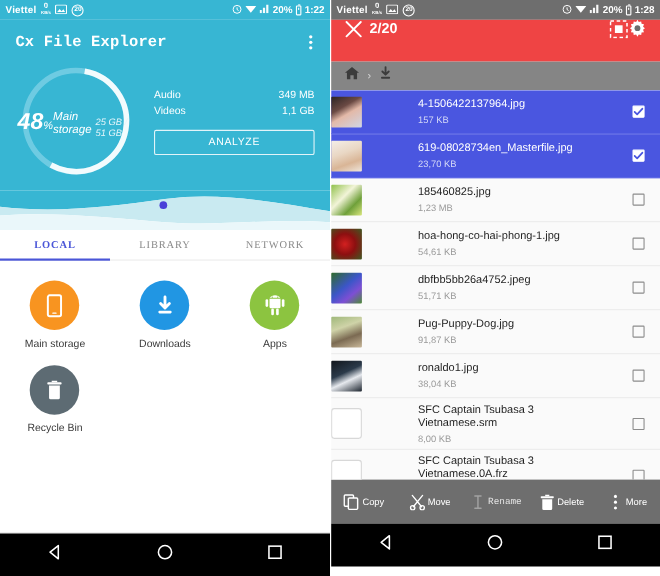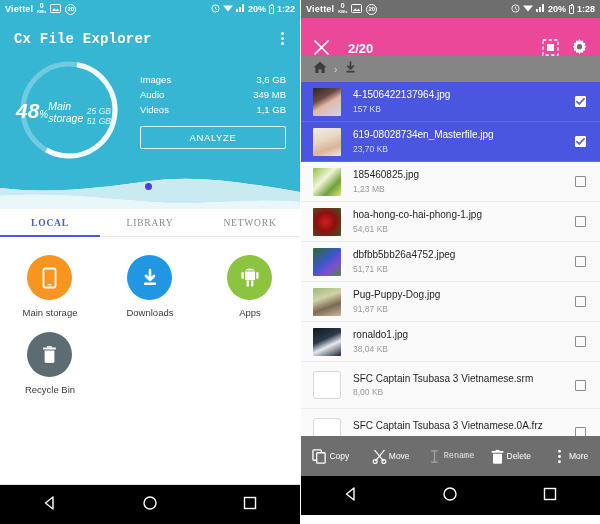--- a/index.html
+++ b/index.html
@@ -72,28 +72,28 @@
   .sc-row { display: flex; }
   .sc { width: 33.33%; display: flex; flex-direction: column; align-items: center; padding-bottom: 14px; }
   .sc-circle { width: 45px; height: 45px; border-radius: 50%; display: flex; align-items: center; justify-content: center; }
   .sc-label { font-size: 9.5px; color: #3a3a3a; margin-top: 7px; }
   .c-orange { background: #f89420; }
   .c-blue { background: #2196e3; }
   .c-green { background: #8cc440; }
   .c-grey { background: #5d6b73; }
 
   
-  .cx2-toolbar { background: #ec4899; height: 38px; display: flex; align-items: flex-end; padding: 0 12px; gap: 12px; }
+  .cx2-toolbar { background: #ef4444; height: 38px; display: flex; align-items: flex-start; padding: 0 12px; gap: 0; }
   .cx2-count { color: #fff; font-size: 13px; flex: 1; font-weight: bold; margin-left: 6px; }
   .tb-icon { color: #fff; display: flex; align-items: center; }
   .crumbs { background: #858585; height: 26px; display: flex; align-items: center; padding: 0 12px; gap: 7px; }
   .crumb-sep { color: #d6d6d6; font-size: 10px; }
 
   .filelist { background: #fafafa; height: 354px; overflow: hidden; }
-  .file-row { display: flex; align-items: center; padding: 6px 10px 6px 12px; border-bottom: 1px solid #ebebeb; height: 40px; }
+  .file-row { display: flex; align-items: center; padding: 6px 10px 6px 0; border-bottom: 1px solid #ebebeb; height: 40px; gap: 39px; }
   .file-row.sel { background: #4a56e0; border-bottom: 1px solid #5f6ae6; }
   .file-row.tall { height: 47px; }
   .thumb { width: 28px; height: 28px; flex: 0 0 auto; border-radius: 1px; background-size: cover; }
   .thumb.blank { background: #fff; border: 1px solid #d8d8d8; border-radius: 3px; }
   .finfo { flex: 1; padding-left: 12px; min-width: 0; }
   .fname { font-size: 10px; color: #1f1f1f; line-height: 12.5px; }
   .fsize { font-size: 8.5px; color: #9a9a9a; margin-top: 2px; }
   .file-row.sel .fname { color: #fff; }
   .file-row.sel .fsize { color: #d4d8f7; }
   .cbox { width: 11px; height: 11px; border: 1.5px solid #8c8c8c; border-radius: 1px; flex: 0 0 auto; margin-right: 4px; background: transparent; }
@@ -170,24 +170,20 @@
           </svg>
           <div class="ring-text">
             <div class="pct"><span style="font-size:21px;font-weight:bold">48</span><span>%</span></div>
             <div class="ring-label">Main storage</div>
             <div class="ring-sub">25 GB / 51 GB</div>
           </div>
         </div>
 
         <div class="stats">
           <div class="stat-row">
-            <span class="k">Images</span>
-            <span class="v">3,6 GB</span>
-          </div>
-          <div class="stat-row">
             <span class="k">Audio</span>
             <span class="v">349 MB</span>
           </div>
           <div class="stat-row">
             <span class="k">Videos</span>
             <span class="v">1,1 GB</span>
           </div>
           <button class="analyze">ANALYZE</button>
         </div>
       </div>

